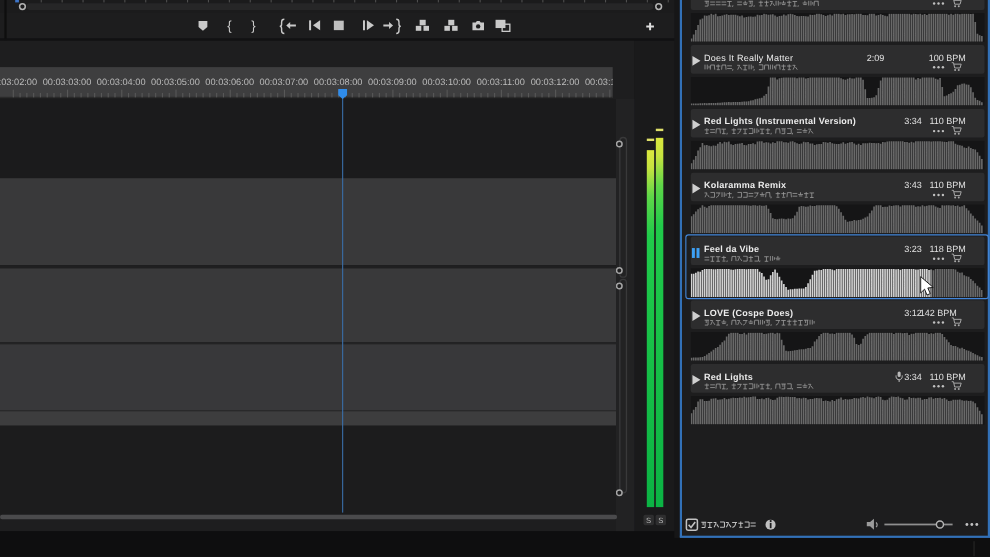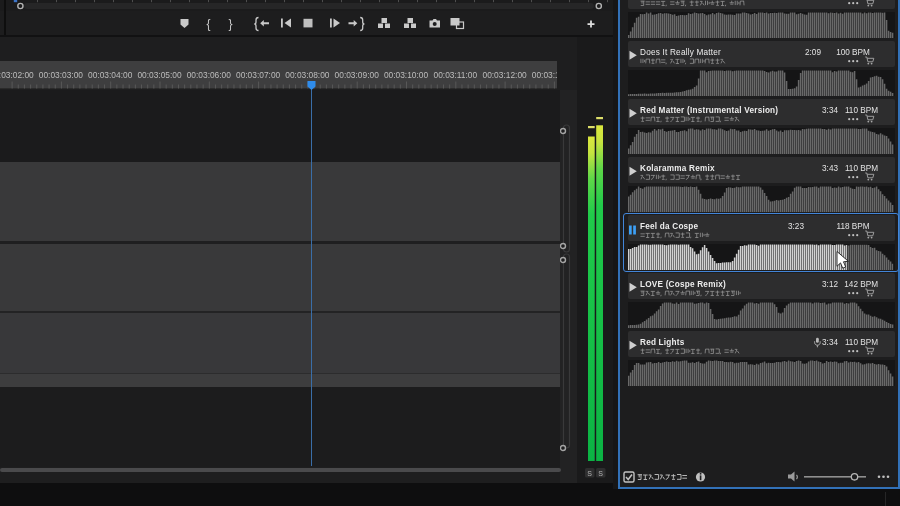--- a/index.html
+++ b/index.html
@@ -286,22 +286,22 @@
 <div class="abs" style="left:628px;top:70px;width:267px;height:26px;background:#151516"></div>
 <svg class="abs" style="left:628px;top:70px" width="267" height="26">
       <g stroke="#696969" stroke-width="1.5">
         <path d="M0.6 26.0V24.2M2.6 26.0V24.1M4.6 26.0V24.0M6.6 26.0V24.0M8.6 26.0V23.9M10.6 26.0V23.8M12.6 26.0V23.7M14.6 26.0V23.8M16.6 26.0V23.6M18.6 26.0V23.7M20.6 26.0V23.7M22.6 26.0V23.6M24.6 26.0V23.4M26.6 26.0V23.5M28.6 26.0V23.2M30.6 26.0V23.0M32.6 26.0V22.9M34.6 26.0V22.8M36.6 26.0V23.0M38.6 26.0V22.8M40.6 26.0V22.7M42.6 26.0V22.7M44.6 26.0V22.7M46.6 26.0V22.6M48.6 26.0V22.2M50.6 26.0V22.3M52.6 26.0V22.1M54.6 26.0V21.4M56.6 26.0V21.1M58.6 26.0V20.3M60.6 26.0V19.8M62.6 26.0V19.4M64.6 26.0V18.8M66.6 26.0V17.0M68.6 26.0V15.5M70.6 26.0V8.6M72.6 26.0V0.5M74.6 26.0V0.5M76.6 26.0V0.5M78.6 26.0V2.3M80.6 26.0V1.1M82.6 26.0V0.7M84.6 26.0V0.5M86.6 26.0V0.5M88.6 26.0V0.5M90.6 26.0V0.5M92.6 26.0V0.5M94.6 26.0V0.5M96.6 26.0V1.1M98.6 26.0V0.5M100.6 26.0V0.5M102.6 26.0V0.5M104.6 26.0V1.3M106.6 26.0V0.8M108.6 26.0V0.5M110.6 26.0V0.5M112.6 26.0V0.5M114.6 26.0V0.5M116.6 26.0V0.5M118.6 26.0V0.5M120.6 26.0V0.5M122.6 26.0V0.5M124.6 26.0V0.5M126.6 26.0V0.5M128.6 26.0V0.5M130.6 26.0V0.5M132.6 26.0V0.5M134.6 26.0V0.5M136.6 26.0V1.1M138.6 26.0V2.1M140.6 26.0V2.5M142.6 26.0V1.5M144.6 26.0V0.7M146.6 26.0V1.4M148.6 26.0V1.4M150.6 26.0V0.5M152.6 26.0V0.5M154.6 26.0V0.5M156.6 26.0V2.4M158.6 26.0V11.1M160.6 26.0V19.0M162.6 26.0V19.0M164.6 26.0V18.8M166.6 26.0V18.3M168.6 26.0V16.5M170.6 26.0V9.9M172.6 26.0V3.1M174.6 26.0V0.5M176.6 26.0V0.5M178.6 26.0V0.5M180.6 26.0V0.5M182.6 26.0V0.5M184.6 26.0V0.5M186.6 26.0V0.5M188.6 26.0V0.5M190.6 26.0V0.5M192.6 26.0V0.5M194.6 26.0V0.5M196.6 26.0V0.5M198.6 26.0V0.5M200.6 26.0V0.5M202.6 26.0V0.5M204.6 26.0V2.2M206.6 26.0V0.9M208.6 26.0V1.6M210.6 26.0V0.5M212.6 26.0V0.5M214.6 26.0V0.5M216.6 26.0V0.5M218.6 26.0V0.5M220.6 26.0V0.5M222.6 26.0V1.7M224.6 26.0V2.3M226.6 26.0V1.0M228.6 26.0V9.2M230.6 26.0V17.5M232.6 26.0V16.8M234.6 26.0V15.4M236.6 26.0V14.8M238.6 26.0V13.5M240.6 26.0V11.0M242.6 26.0V7.4M244.6 26.0V7.0M246.6 26.0V6.2M248.6 26.0V5.8M250.6 26.0V6.8M252.6 26.0V7.1M254.6 26.0V9.3M256.6 26.0V13.8M258.6 26.0V18.8M260.6 26.0V20.8M262.6 26.0V21.7M264.6 26.0V22.9"></path>
       </g>
     </svg>
 <svg class="abs" style="left:628px;top:41px" width="20" height="26">
       <path d="M1.5 9.8v9l7.3-4.5z" fill="#cfcfcf"></path>
     </svg>
 <div class="abs" style="left:640px;top:48px;width:175px;height:10px;font-size:8.2px;font-weight:400;color:#ededed;letter-spacing:0.22px;white-space:nowrap">Does It Really Matter</div>
-<div class="abs" style="left:788px;top:48px;width:50px;text-align:center;font-size:8.2px;color:#e2e2e2">2:09</div>
-<div class="abs" style="left:828px;top:48px;width:50px;text-align:center;font-size:8.2px;color:#e2e2e2">100 BPM</div>
+<div class="abs" style="left:788px;top:48px;width:50px;text-align:left;font-size:8.2px;color:#e2e2e2">2:09</div>
+<div class="abs" style="left:828px;top:48px;width:50px;text-align:right;font-size:8.2px;color:#e2e2e2">100 BPM</div>
 <svg class="abs" style="left:640px;top:57.8px" width="184" height="8.3" viewBox="0 0 200 9">
       <g stroke="#9c9c9c" stroke-width="0.8" fill="none">
         <path d="M1 0.8L1 5.5 M3.2 0.8L3.2 5.5 M5 2L5 4.5" transform="translate(0.0 0.0)"></path>
         <path d="M1 1.2L0.6 5.8 M1 1.2H5 M4.6 1.2L5 5.8" transform="translate(5.6 0.0)"></path>
         <path d="M2.8 0.6V5.2 M0.6 2.2H5 M1.4 5.8H4.4" transform="translate(11.2 0.0)"></path>
         <path d="M1 1.2L0.6 5.8 M1 1.2H5 M4.6 1.2L5 5.8" transform="translate(16.8 0.0)"></path>
         <path d="M0.5 2H5.2 M0.5 4.7H5.2" transform="translate(22.4 0.0)"></path>
         <path d="M28.6 5.2L28.2 6.8"></path>
         <path d="M0.5 1.5L3 1.5 M3 1.5L1 5.8 M3.4 3.2L5.2 5.8" transform="translate(32.3 0.0)"></path>
         <path d="M0.5 1.5H5 M2.7 1.5V6 M1 6H4.5" transform="translate(37.9 0.0)"></path>
@@ -331,21 +331,21 @@
 <div class="abs" style="left:628px;top:99px;width:267px;height:26px;background:#2d2d2e;border-radius:2px"></div>
 <div class="abs" style="left:628px;top:128px;width:267px;height:26px;background:#151516"></div>
 <svg class="abs" style="left:628px;top:128px" width="267" height="26">
       <g stroke="#696969" stroke-width="1.5">
         <path d="M0.6 26.0V20.5M2.6 26.0V17.2M4.6 26.0V13.9M6.6 26.0V8.8M8.6 26.0V5.9M10.6 26.0V1.9M12.6 26.0V4.0M14.6 26.0V3.8M16.6 26.0V4.5M18.6 26.0V4.9M20.6 26.0V4.3M22.6 26.0V4.4M24.6 26.0V2.7M26.6 26.0V1.1M28.6 26.0V2.5M30.6 26.0V0.9M32.6 26.0V1.4M34.6 26.0V0.7M36.6 26.0V3.1M38.6 26.0V3.8M40.6 26.0V2.9M42.6 26.0V2.7M44.6 26.0V2.5M46.6 26.0V2.1M48.6 26.0V3.9M50.6 26.0V4.0M52.6 26.0V2.9M54.6 26.0V2.8M56.6 26.0V2.3M58.6 26.0V3.2M60.6 26.0V0.7M62.6 26.0V0.5M64.6 26.0V0.5M66.6 26.0V1.7M68.6 26.0V1.3M70.6 26.0V1.5M72.6 26.0V2.4M74.6 26.0V1.3M76.6 26.0V1.9M78.6 26.0V0.5M80.6 26.0V0.5M82.6 26.0V0.5M84.6 26.0V1.3M86.6 26.0V1.3M88.6 26.0V1.7M90.6 26.0V0.6M92.6 26.0V0.5M94.6 26.0V1.3M96.6 26.0V2.2M98.6 26.0V2.9M100.6 26.0V2.4M102.6 26.0V0.8M104.6 26.0V1.3M106.6 26.0V1.1M108.6 26.0V2.5M110.6 26.0V2.5M112.6 26.0V3.9M114.6 26.0V3.2M116.6 26.0V2.8M118.6 26.0V2.9M120.6 26.0V1.2M122.6 26.0V1.4M124.6 26.0V1.8M126.6 26.0V1.1M128.6 26.0V2.3M130.6 26.0V2.6M132.6 26.0V2.9M134.6 26.0V2.8M136.6 26.0V2.5M138.6 26.0V1.3M140.6 26.0V2.7M142.6 26.0V1.9M144.6 26.0V1.3M146.6 26.0V1.1M148.6 26.0V2.4M150.6 26.0V3.6M152.6 26.0V2.6M154.6 26.0V3.9M156.6 26.0V2.3M158.6 26.0V2.2M160.6 26.0V2.3M162.6 26.0V1.8M164.6 26.0V2.1M166.6 26.0V2.1M168.6 26.0V2.2M170.6 26.0V2.1M172.6 26.0V2.6M174.6 26.0V1.1M176.6 26.0V1.3M178.6 26.0V0.7M180.6 26.0V0.5M182.6 26.0V0.5M184.6 26.0V0.5M186.6 26.0V0.5M188.6 26.0V0.5M190.6 26.0V0.5M192.6 26.0V0.5M194.6 26.0V1.0M196.6 26.0V1.1M198.6 26.0V1.7M200.6 26.0V0.8M202.6 26.0V1.5M204.6 26.0V0.5M206.6 26.0V0.5M208.6 26.0V0.5M210.6 26.0V0.5M212.6 26.0V0.5M214.6 26.0V0.5M216.6 26.0V0.5M218.6 26.0V0.6M220.6 26.0V0.5M222.6 26.0V0.5M224.6 26.0V0.5M226.6 26.0V0.5M228.6 26.0V0.6M230.6 26.0V0.9M232.6 26.0V1.0M234.6 26.0V0.5M236.6 26.0V0.5M238.6 26.0V0.5M240.6 26.0V2.7M242.6 26.0V3.5M244.6 26.0V4.1M246.6 26.0V4.4M248.6 26.0V6.0M250.6 26.0V6.5M252.6 26.0V5.2M254.6 26.0V6.6M256.6 26.0V7.5M258.6 26.0V8.0M260.6 26.0V10.5M262.6 26.0V13.5M264.6 26.0V16.5"></path>
       </g>
     </svg>
 <svg class="abs" style="left:628px;top:99px" width="20" height="26">
       <path d="M1.5 9.8v9l7.3-4.5z" fill="#cfcfcf"></path>
     </svg>
-<div class="abs" style="left:640px;top:106px;width:175px;height:10px;font-size:8.2px;font-weight:700;color:#ededed;letter-spacing:0.22px;white-space:nowrap">Red Matter (Instrumental Version)</div>
+<div class="abs" style="left:640px;top:106px;width:175px;height:10px;font-size:8.2px;font-weight:700;color:#ededed;letter-spacing:0.22px;white-space:nowrap">Red Lights (Instrumental Version)</div>
 <div class="abs" style="left:788px;top:106px;width:50px;text-align:right;font-size:8.2px;color:#e2e2e2">3:34</div>
 <div class="abs" style="left:828px;top:106px;width:50px;text-align:right;font-size:8.2px;color:#e2e2e2">110 BPM</div>
 <svg class="abs" style="left:640px;top:115.8px" width="184" height="8.3" viewBox="0 0 200 9">
       <g stroke="#9c9c9c" stroke-width="0.8" fill="none">
         <path d="M2.8 0.6V5.2 M0.6 2.2H5 M1.4 5.8H4.4" transform="translate(0.0 0.0)"></path>
         <path d="M0.5 2H5.2 M0.5 4.7H5.2" transform="translate(5.6 0.0)"></path>
         <path d="M1 1.2L0.6 5.8 M1 1.2H5 M4.6 1.2L5 5.8" transform="translate(11.2 0.0)"></path>
         <path d="M0.5 1.5H5 M2.7 1.5V6 M1 6H4.5" transform="translate(16.8 0.0)"></path>
         <path d="M23.0 5.2L22.6 6.8"></path>
         <path d="M2.8 0.6V5.2 M0.6 2.2H5 M1.4 5.8H4.4" transform="translate(26.7 0.0)"></path>
@@ -434,23 +434,23 @@
       </g>
       <rect x="219" y="0" width="48" height="26" fill="#151516"></rect>
       <g stroke="#696969" stroke-width="1.5">
         <path d="M0.6 26.0V4.9M2.6 26.0V4.9M4.6 26.0V4.0M6.6 26.0V2.9M8.6 26.0V3.0M10.6 26.0V1.5M12.6 26.0V0.5M14.6 26.0V0.6M16.6 26.0V0.5M18.6 26.0V0.5M20.6 26.0V0.7M22.6 26.0V0.7M24.6 26.0V0.5M26.6 26.0V0.5M28.6 26.0V0.5M30.6 26.0V0.5M32.6 26.0V0.5M34.6 26.0V0.5M36.6 26.0V1.0M38.6 26.0V1.3M40.6 26.0V0.8M42.6 26.0V0.5M44.6 26.0V0.5M46.6 26.0V0.5M48.6 26.0V0.5M50.6 26.0V0.7M52.6 26.0V0.5M54.6 26.0V0.5M56.6 26.0V0.5M58.6 26.0V0.5M60.6 26.0V0.5M62.6 26.0V3.0M64.6 26.0V4.2M66.6 26.0V7.4M68.6 26.0V10.3M70.6 26.0V9.8M72.6 26.0V6.2M74.6 26.0V3.2M76.6 26.0V1.1M78.6 26.0V3.9M80.6 26.0V7.5M82.6 26.0V10.9M84.6 26.0V14.1M86.6 26.0V16.9M88.6 26.0V19.3M90.6 26.0V19.0M92.6 26.0V18.9M94.6 26.0V18.5M96.6 26.0V18.5M98.6 26.0V18.2M100.6 26.0V18.2M102.6 26.0V18.2M104.6 26.0V16.9M106.6 26.0V13.5M108.6 26.0V9.8M110.6 26.0V5.7M112.6 26.0V2.1M114.6 26.0V1.9M116.6 26.0V1.3M118.6 26.0V1.4M120.6 26.0V0.5M122.6 26.0V0.5M124.6 26.0V0.5M126.6 26.0V0.6M128.6 26.0V1.0M130.6 26.0V1.7M132.6 26.0V0.6M134.6 26.0V0.5M136.6 26.0V0.5M138.6 26.0V0.5M140.6 26.0V0.5M142.6 26.0V0.5M144.6 26.0V0.5M146.6 26.0V0.5M148.6 26.0V0.5M150.6 26.0V0.5M152.6 26.0V0.5M154.6 26.0V0.5M156.6 26.0V0.5M158.6 26.0V0.5M160.6 26.0V0.5M162.6 26.0V0.5M164.6 26.0V0.5M166.6 26.0V0.5M168.6 26.0V0.5M170.6 26.0V0.5M172.6 26.0V0.5M174.6 26.0V0.5M176.6 26.0V0.5M178.6 26.0V0.5M180.6 26.0V0.5M182.6 26.0V0.5M184.6 26.0V0.5M186.6 26.0V0.8M188.6 26.0V0.5M190.6 26.0V1.3M192.6 26.0V0.5M194.6 26.0V0.5M196.6 26.0V0.5M198.6 26.0V0.5M200.6 26.0V0.5M202.6 26.0V0.5M204.6 26.0V0.9M206.6 26.0V0.9M208.6 26.0V0.5M210.6 26.0V0.5M212.6 26.0V0.5M214.6 26.0V0.5M216.6 26.0V1.5M218.6 26.0V1.1M220.6 26.0V1.6M222.6 26.0V0.5M224.6 26.0V0.5M226.6 26.0V0.5M228.6 26.0V0.5M230.6 26.0V0.5M232.6 26.0V0.5M234.6 26.0V0.5M236.6 26.0V0.5M238.6 26.0V0.5M240.6 26.0V1.0M242.6 26.0V3.0M244.6 26.0V3.9M246.6 26.0V3.8M248.6 26.0V6.2M250.6 26.0V7.1M252.6 26.0V7.5M254.6 26.0V9.7M256.6 26.0V11.2M258.6 26.0V13.4M260.6 26.0V15.8M262.6 26.0V17.4M264.6 26.0V19.7" clip-path="inset(0 0 0 219px)"></path>
       </g>
     </svg>
 <svg class="abs" style="left:628px;top:215px" width="20" height="26">
       <rect x="1" y="10.5" width="2.7" height="9" fill="#3da0f5"></rect>
       <rect x="5.2" y="10.5" width="2.7" height="9" fill="#3da0f5"></rect>
     </svg>
-<div class="abs" style="left:640px;top:222px;width:175px;height:10px;font-size:8.2px;font-weight:700;color:#ededed;letter-spacing:0.22px;white-space:nowrap">Feel da Cospe</div>
-<div class="abs" style="left:788px;top:222px;width:50px;font-size:8.2px;color:#e2e2e2">3:23</div>
-<div class="abs" style="left:828px;top:222px;width:50px;text-align:center;font-size:8.2px;color:#e2e2e2">118 BPM</div>
+<div class="abs" style="left:640px;top:222px;width:175px;height:10px;font-size:8.2px;font-weight:700;color:#ededed;letter-spacing:0.22px;white-space:nowrap">Feel da Vibe</div>
+<div class="abs" style="left:788px;top:222px;width:50px;text-align:right;font-size:8.2px;color:#e2e2e2">3:23</div>
+<div class="abs" style="left:828px;top:222px;width:50px;text-align:right;font-size:8.2px;color:#e2e2e2">118 BPM</div>
 <svg class="abs" style="left:640px;top:231.8px" width="184" height="8.3" viewBox="0 0 200 9">
       <g stroke="#9c9c9c" stroke-width="0.8" fill="none">
         <path d="M0.5 2H5.2 M0.5 4.7H5.2" transform="translate(0.0 0.0)"></path>
         <path d="M0.5 1.5H5 M2.7 1.5V6 M1 6H4.5" transform="translate(5.6 0.0)"></path>
         <path d="M0.5 1.5H5 M2.7 1.5V6 M1 6H4.5" transform="translate(11.2 0.0)"></path>
         <path d="M2.8 0.6V5.2 M0.6 2.2H5 M1.4 5.8H4.4" transform="translate(16.8 0.0)"></path>
         <path d="M23.0 5.2L22.6 6.8"></path>
         <path d="M1 1.2L0.6 5.8 M1 1.2H5 M4.6 1.2L5 5.8" transform="translate(26.7 0.0)"></path>
         <path d="M0.5 1.5L3 1.5 M3 1.5L1 5.8 M3.4 3.2L5.2 5.8" transform="translate(32.3 0.0)"></path>
         <path d="M0.8 1H4.8 M4.8 1V5.8 M0.8 5.8H4.8" transform="translate(37.9 0.0)"></path>
@@ -478,23 +478,23 @@
 <div class="abs" style="left:628px;top:273px;width:267px;height:26px;background:#2d2d2e;border-radius:2px"></div>
 <div class="abs" style="left:628px;top:302px;width:267px;height:26px;background:#151516"></div>
 <svg class="abs" style="left:628px;top:302px" width="267" height="26">
       <g stroke="#696969" stroke-width="1.5">
         <path d="M0.6 26.0V23.3M2.6 26.0V23.1M4.6 26.0V23.0M6.6 26.0V22.9M8.6 26.0V22.7M10.6 26.0V22.5M12.6 26.0V21.7M14.6 26.0V20.3M16.6 26.0V19.0M18.6 26.0V17.5M20.6 26.0V16.0M22.6 26.0V14.3M24.6 26.0V13.5M26.6 26.0V11.4M28.6 26.0V9.2M30.6 26.0V7.6M32.6 26.0V3.9M34.6 26.0V1.4M36.6 26.0V0.5M38.6 26.0V0.5M40.6 26.0V0.5M42.6 26.0V0.6M44.6 26.0V1.6M46.6 26.0V1.7M48.6 26.0V0.5M50.6 26.0V2.1M52.6 26.0V0.6M54.6 26.0V0.5M56.6 26.0V0.5M58.6 26.0V0.5M60.6 26.0V0.5M62.6 26.0V0.5M64.6 26.0V0.5M66.6 26.0V1.7M68.6 26.0V1.4M70.6 26.0V0.9M72.6 26.0V0.6M74.6 26.0V0.5M76.6 26.0V1.4M78.6 26.0V0.6M80.6 26.0V0.9M82.6 26.0V6.9M84.6 26.0V11.9M86.6 26.0V16.9M88.6 26.0V17.4M90.6 26.0V17.1M92.6 26.0V16.8M94.6 26.0V16.4M96.6 26.0V16.2M98.6 26.0V15.7M100.6 26.0V15.4M102.6 26.0V15.4M104.6 26.0V15.0M106.6 26.0V14.3M108.6 26.0V14.4M110.6 26.0V12.7M112.6 26.0V8.4M114.6 26.0V6.4M116.6 26.0V3.5M118.6 26.0V1.7M120.6 26.0V0.5M122.6 26.0V0.5M124.6 26.0V0.5M126.6 26.0V1.4M128.6 26.0V1.1M130.6 26.0V1.7M132.6 26.0V0.5M134.6 26.0V0.5M136.6 26.0V0.5M138.6 26.0V0.5M140.6 26.0V0.5M142.6 26.0V0.5M144.6 26.0V0.5M146.6 26.0V2.2M148.6 26.0V5.0M150.6 26.0V10.8M152.6 26.0V11.6M154.6 26.0V10.5M156.6 26.0V6.0M158.6 26.0V3.4M160.6 26.0V1.8M162.6 26.0V0.5M164.6 26.0V0.5M166.6 26.0V0.5M168.6 26.0V0.5M170.6 26.0V0.5M172.6 26.0V0.5M174.6 26.0V0.5M176.6 26.0V0.5M178.6 26.0V0.5M180.6 26.0V0.6M182.6 26.0V0.5M184.6 26.0V1.6M186.6 26.0V0.5M188.6 26.0V0.5M190.6 26.0V0.5M192.6 26.0V0.9M194.6 26.0V0.7M196.6 26.0V0.5M198.6 26.0V2.5M200.6 26.0V1.4M202.6 26.0V1.4M204.6 26.0V0.5M206.6 26.0V0.5M208.6 26.0V0.5M210.6 26.0V0.6M212.6 26.0V0.6M214.6 26.0V0.5M216.6 26.0V1.7M218.6 26.0V1.0M220.6 26.0V1.5M222.6 26.0V0.5M224.6 26.0V0.5M226.6 26.0V0.5M228.6 26.0V1.6M230.6 26.0V4.3M232.6 26.0V6.7M234.6 26.0V9.2M236.6 26.0V11.6M238.6 26.0V12.6M240.6 26.0V12.6M242.6 26.0V13.7M244.6 26.0V14.8M246.6 26.0V14.2M248.6 26.0V15.2M250.6 26.0V16.5M252.6 26.0V16.8M254.6 26.0V17.7M256.6 26.0V18.8M258.6 26.0V20.1M260.6 26.0V21.0M262.6 26.0V22.1M264.6 26.0V22.5"></path>
       </g>
     </svg>
 <svg class="abs" style="left:628px;top:273px" width="20" height="26">
       <path d="M1.5 9.8v9l7.3-4.5z" fill="#cfcfcf"></path>
     </svg>
-<div class="abs" style="left:640px;top:280px;width:175px;height:10px;font-size:8.2px;font-weight:700;color:#ededed;letter-spacing:0.22px;white-space:nowrap">LOVE (Cospe Remix)</div>
+<div class="abs" style="left:640px;top:280px;width:175px;height:10px;font-size:8.2px;font-weight:700;color:#ededed;letter-spacing:0.22px;white-space:nowrap">LOVE (Cospe Does)</div>
 <div class="abs" style="left:788px;top:280px;width:50px;text-align:right;font-size:8.2px;color:#e2e2e2">3:12</div>
-<div class="abs" style="left:828px;top:280px;width:50px;text-align:right;font-size:8.2px;color:#e2e2e2">142 BPM</div>
+<div class="abs" style="left:828px;top:280px;width:50px;text-align:center;font-size:8.2px;color:#e2e2e2">142 BPM</div>
 <svg class="abs" style="left:640px;top:289.8px" width="184" height="8.3" viewBox="0 0 200 9">
       <g stroke="#9c9c9c" stroke-width="0.8" fill="none">
         <path d="M0.6 1.2H5 M2.2 1.2V4 M4 1.2V6 M0.8 6H4" transform="translate(0.0 0.0)"></path>
         <path d="M0.5 1.5L3 1.5 M3 1.5L1 5.8 M3.4 3.2L5.2 5.8" transform="translate(5.6 0.0)"></path>
         <path d="M0.5 1.5H5 M2.7 1.5V6 M1 6H4.5" transform="translate(11.2 0.0)"></path>
         <path d="M0.5 3H5.2 M2.8 0.8V3 M1.2 4.5L4.6 4.5" transform="translate(16.8 0.0)"></path>
         <path d="M23.0 5.2L22.6 6.8"></path>
         <path d="M1 1.2L0.6 5.8 M1 1.2H5 M4.6 1.2L5 5.8" transform="translate(26.7 0.0)"></path>
         <path d="M0.5 1.5L3 1.5 M3 1.5L1 5.8 M3.4 3.2L5.2 5.8" transform="translate(32.3 0.0)"></path>
         <path d="M0.6 1.5H5 M3.8 1.5C3.8 4 2.5 5.5 0.8 6" transform="translate(37.9 0.0)"></path>

